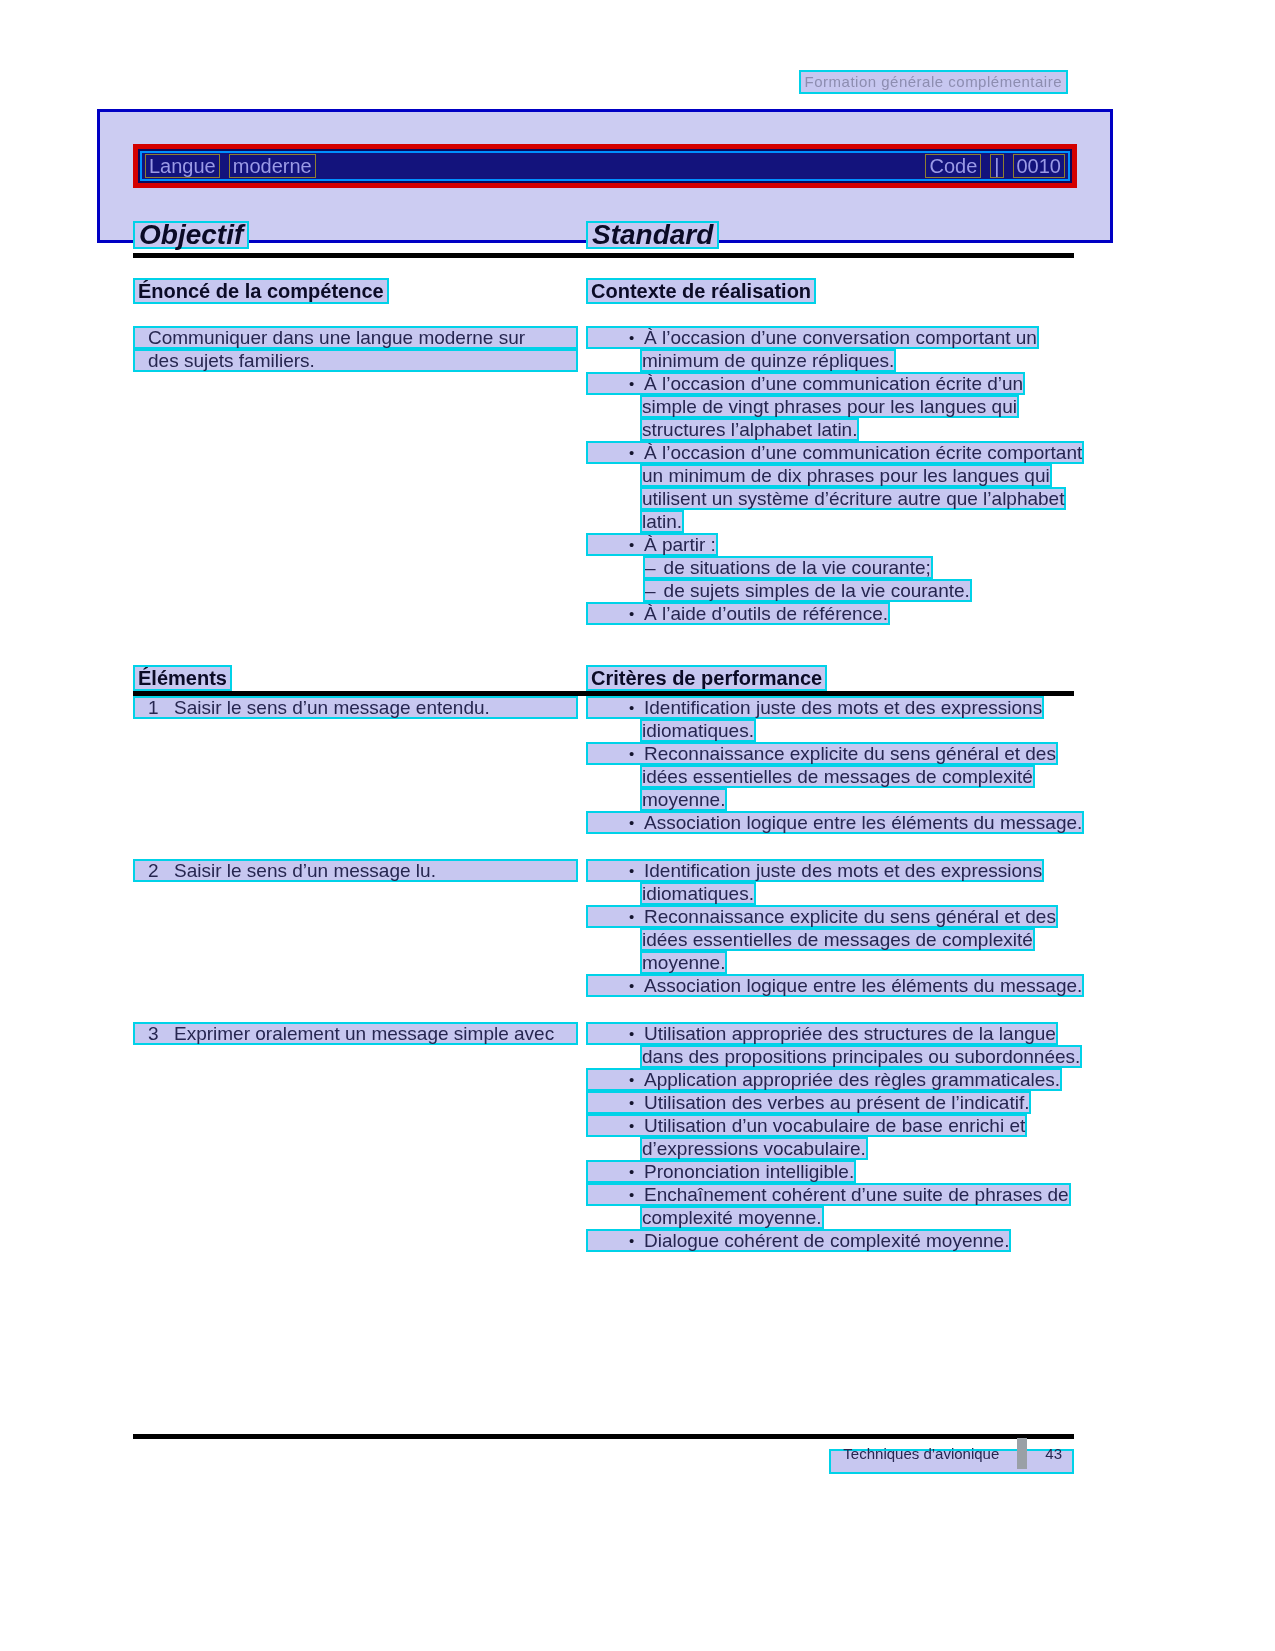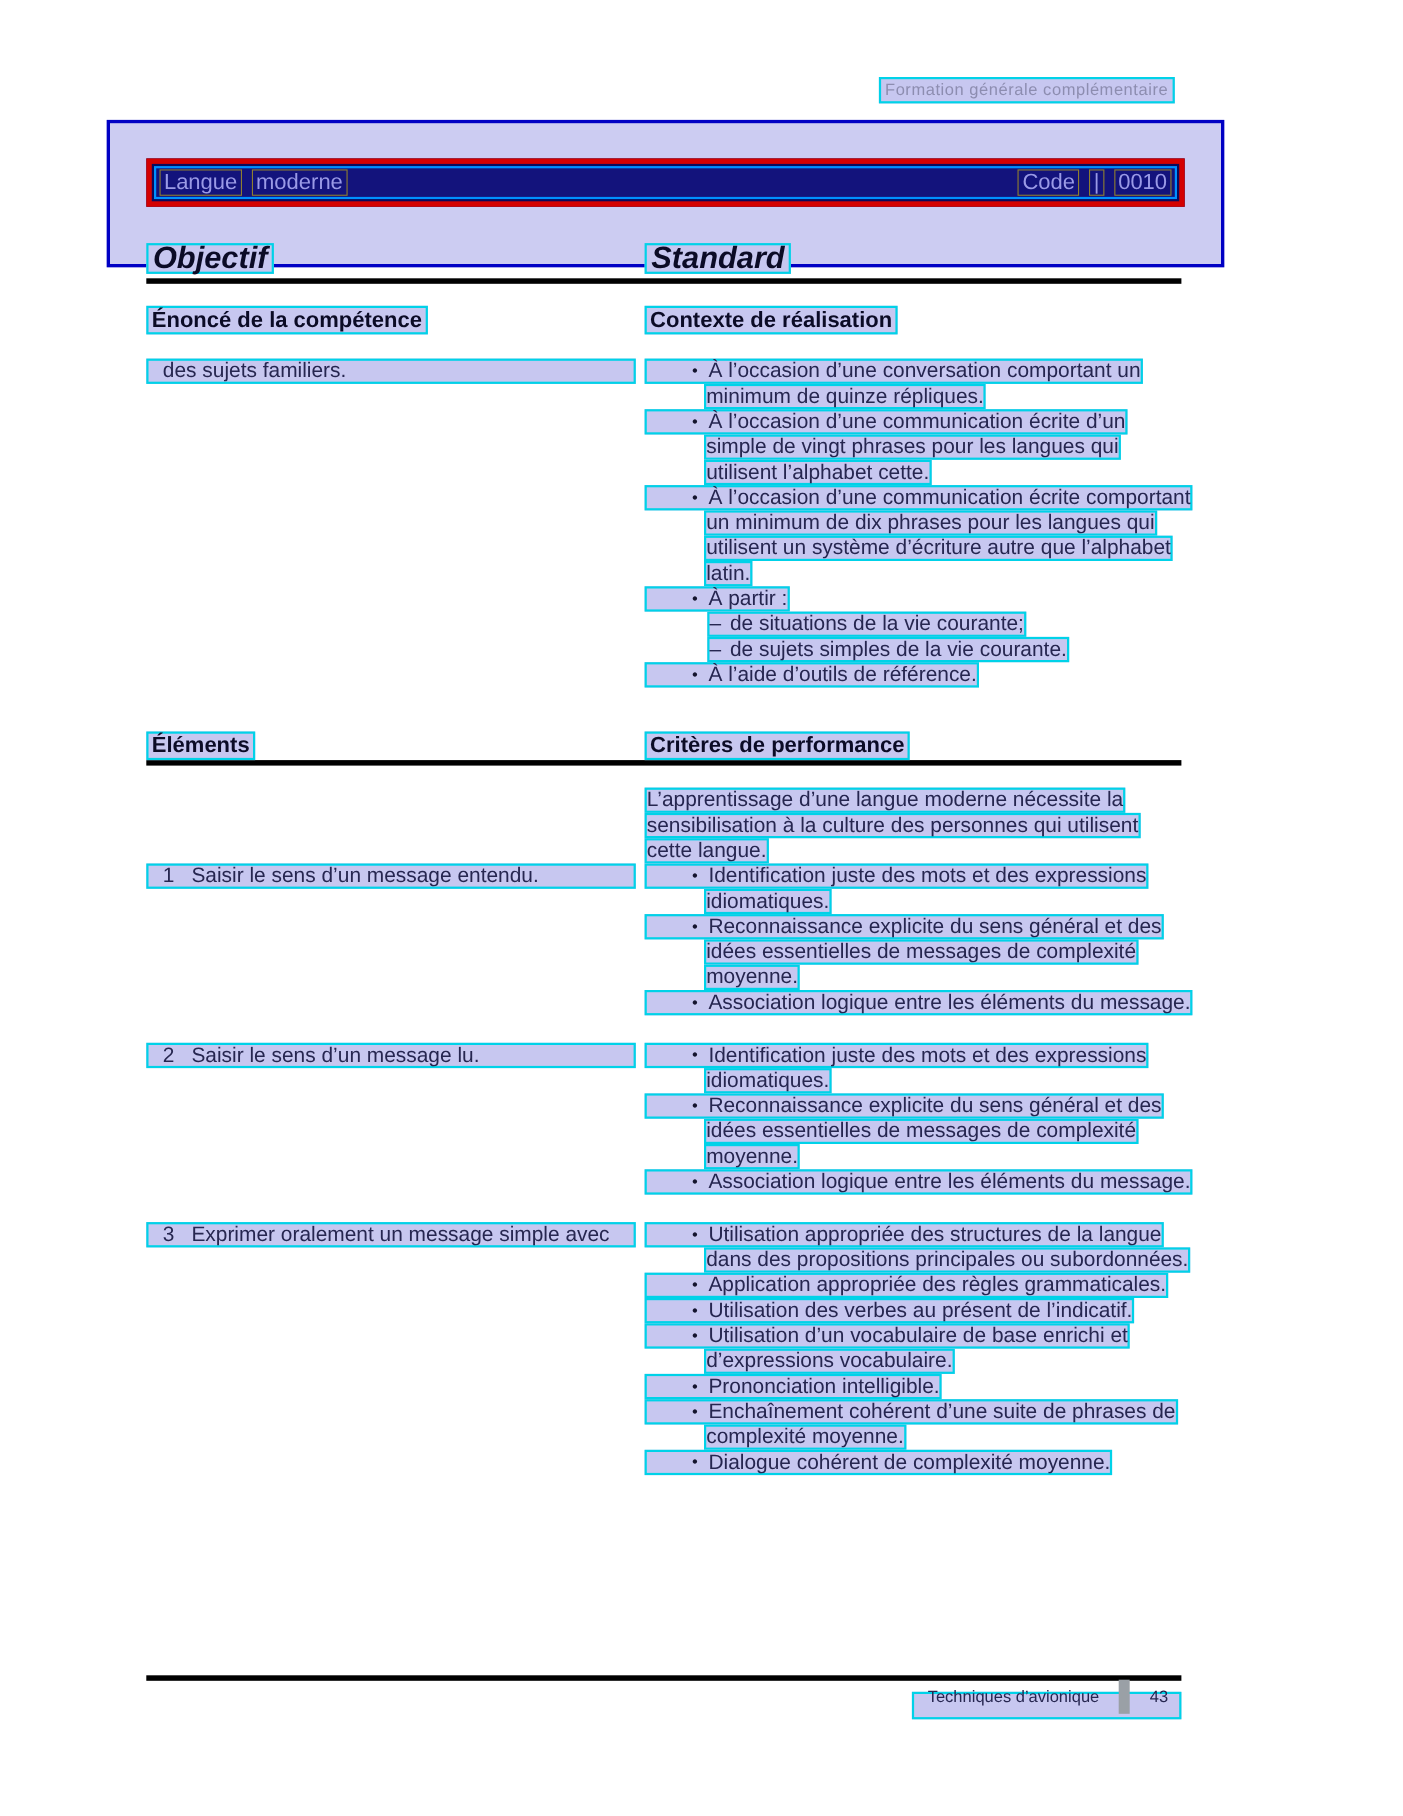--- a/index.html
+++ b/index.html
@@ -139,40 +139,43 @@
     <div class="rule rule-top"></div>
 
     <div class="row heads">
       <div><span class="hl shead">Énoncé de la compétence</span></div>
       <div><span class="hl shead">Contexte de réalisation</span></div>
     </div>
 
     <div class="row body1">
       <div class="lines">
           <div class="ln m-s no-num">
+            <span class="txt">Communiquer dans une langue moderne sur</span>
+          </div>
+          <div class="ln m-s no-num">
             <span class="txt">des sujets familiers.</span>
           </div>
         </div>
       <div class="lines">
           <div class="ln m-b">
             <span class="mark">•</span>
             <span class="txt">À l’occasion d’une conversation comportant un</span>
           </div>
           <div class="ln m-c">
             <span class="txt">minimum de quinze répliques.</span>
           </div>
           <div class="ln m-b">
             <span class="mark">•</span>
             <span class="txt">À l’occasion d’une communication écrite d’un</span>
           </div>
           <div class="ln m-c">
             <span class="txt">simple de vingt phrases pour les langues qui</span>
           </div>
           <div class="ln m-c">
-            <span class="txt">utilisent l’alphabet cette.</span>
+            <span class="txt">structures l’alphabet latin.</span>
           </div>
           <div class="ln m-b">
             <span class="mark">•</span>
             <span class="txt">À l’occasion d’une communication écrite comportant</span>
           </div>
           <div class="ln m-c">
             <span class="txt">un minimum de dix phrases pour les langues qui</span>
           </div>
           <div class="ln m-c">
             <span class="txt">utilisent un système d’écriture autre que l’alphabet</span>
@@ -199,34 +202,20 @@
         </div>
     </div>
 
     <div class="row heads heads2">
       <div><span class="hl shead">Éléments</span></div>
       <div><span class="hl shead">Critères de performance</span></div>
     </div>
 
     <div class="rule"></div>
 
-    <div class="row intro-row">
-      <div></div>
-      <div class="lines">
-          <div class="ln m-p">
-            <span class="txt">L’apprentissage d’une langue moderne nécessite la</span>
-          </div>
-          <div class="ln m-p">
-            <span class="txt">sensibilisation à la culture des personnes qui utilisent</span>
-          </div>
-          <div class="ln m-p">
-            <span class="txt">cette langue.</span>
-          </div>
-        </div>
-    </div>
 
     <div class="row item-row">
       <div class="lines">
           <div class="ln m-s">
             <span class="num">1</span>
             <span class="txt">Saisir le sens d’un message entendu.</span>
           </div>
         </div>
       <div class="lines">
           <div class="ln m-b">

